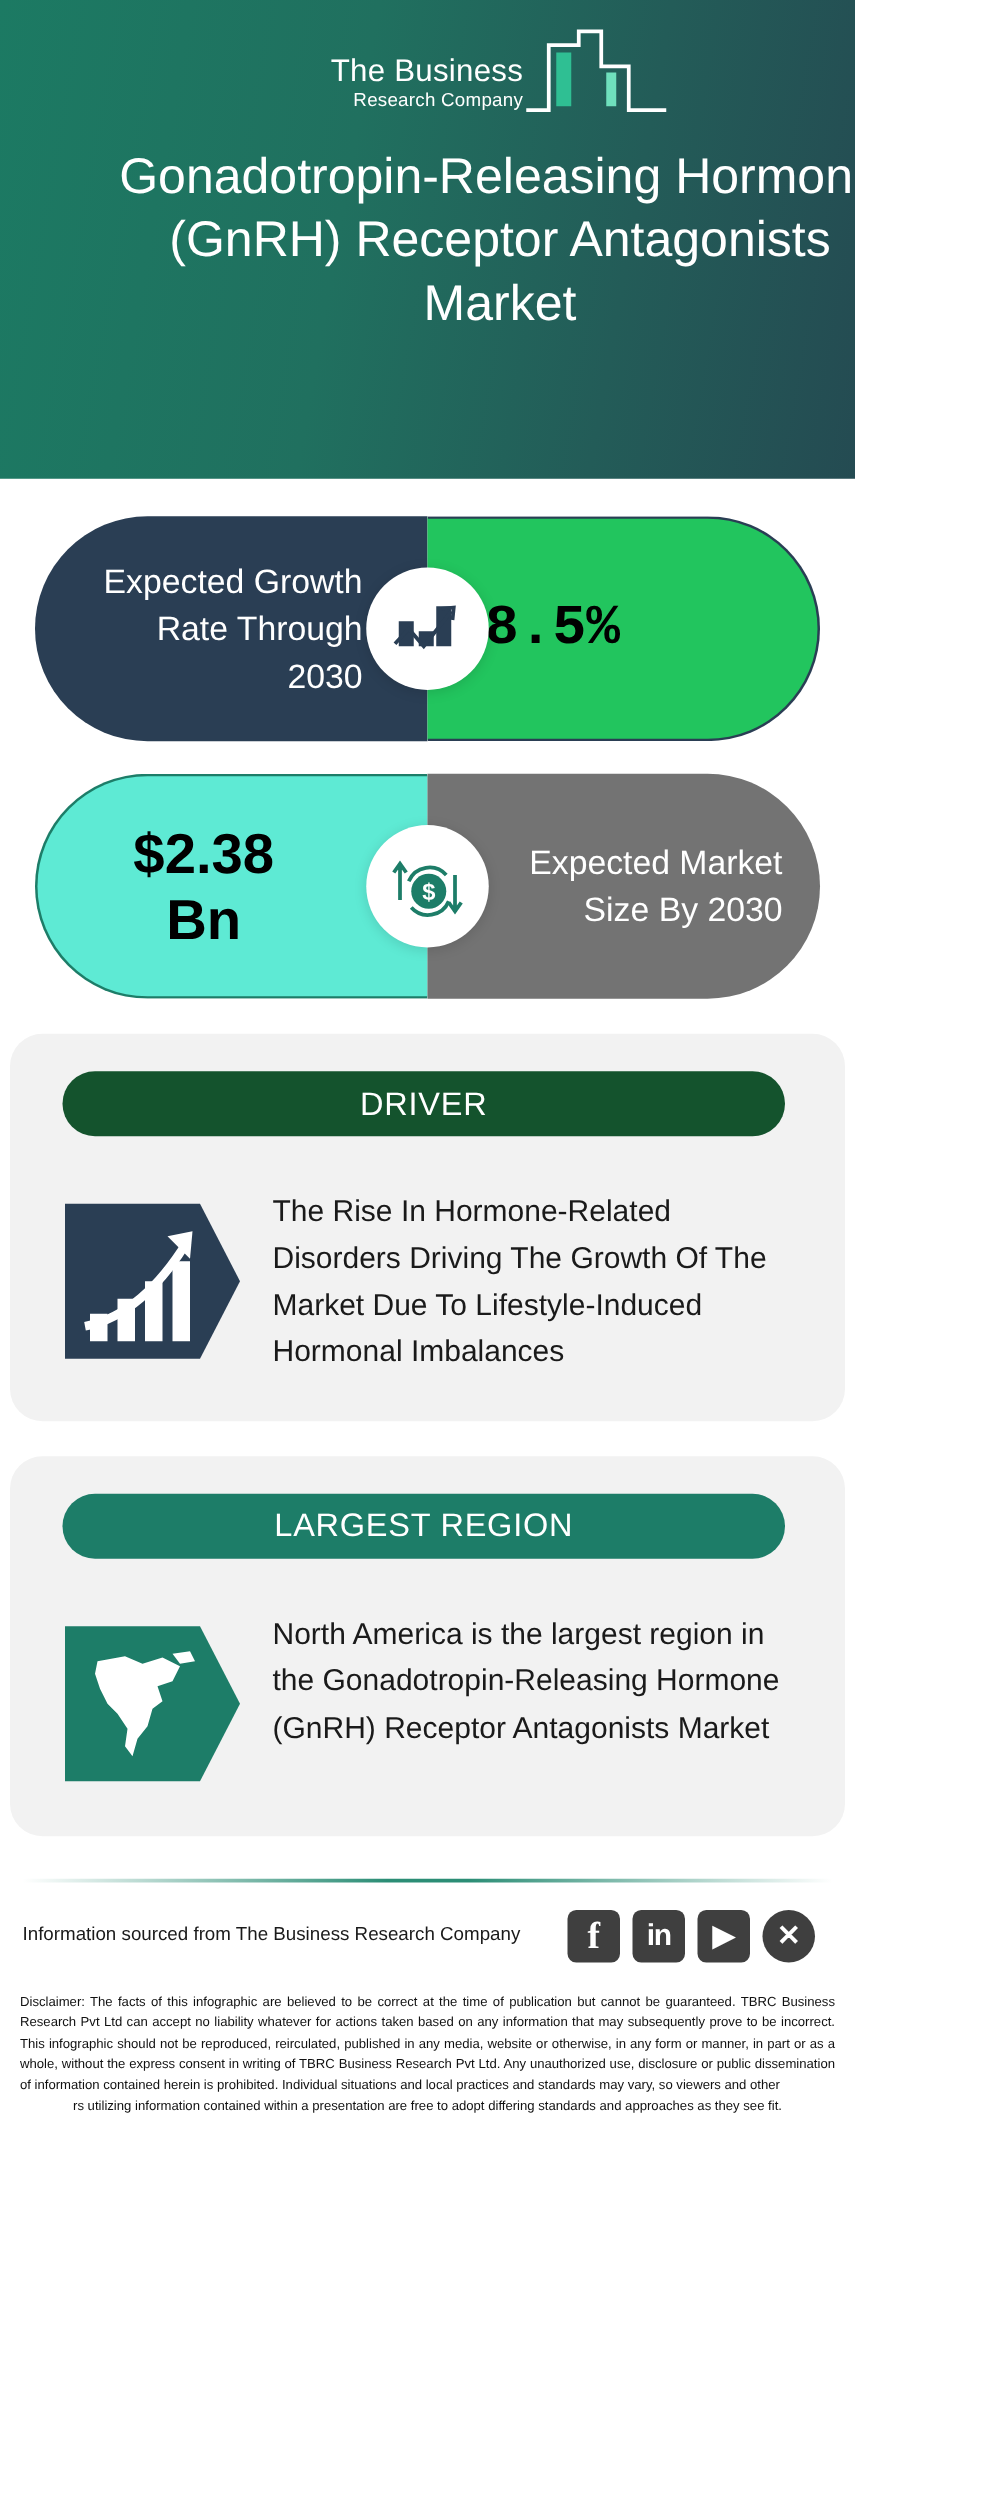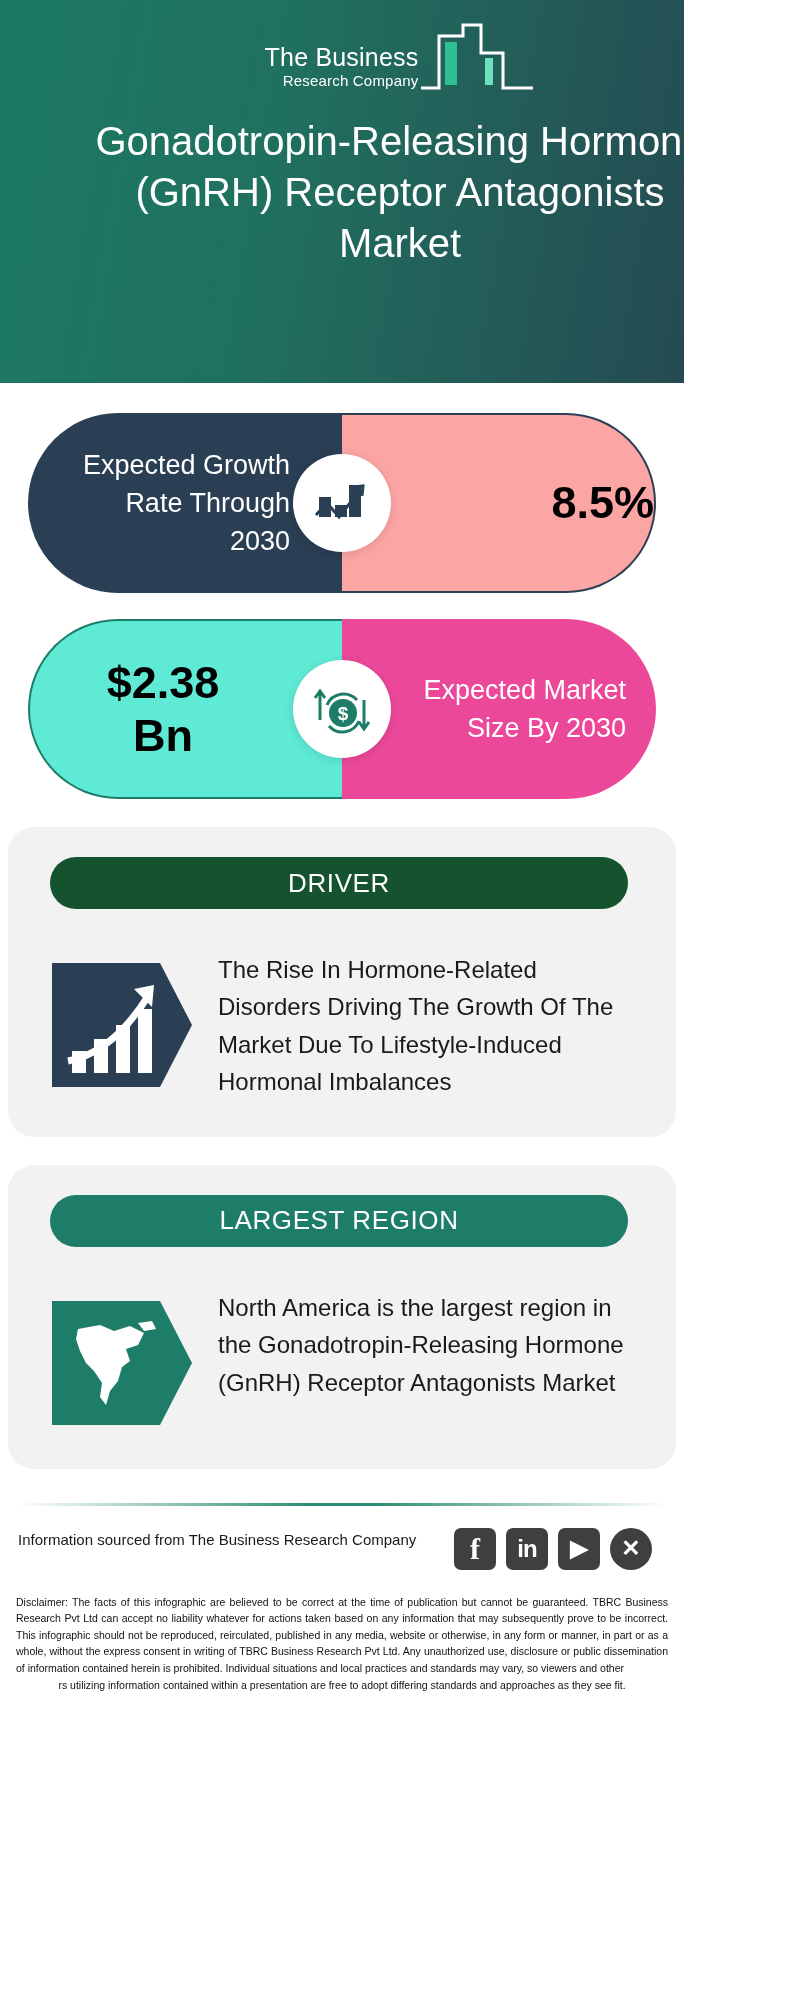--- a/index.html
+++ b/index.html
@@ -55,31 +55,32 @@
   
   .half { position: relative; width: 50%; height: 100%; }
 
   .filled-dark {
     background: #2a3e54;
     border-radius: 90px 0 0 90px;
     display: flex; align-items: center; justify-content: center;
     color: #ffffff;
   }
   .filled-green {
-    background: #ec4899;
+    background: #737373;
     border-radius: 0 90px 90px 0;
     display: flex; align-items: center; justify-content: center;
     color: #ffffff;
   }
   .outline-dark {
     border: 2px solid #2a3e54;
     border-left: none;
     border-radius: 0 90px 90px 0;
-    display: flex; align-items: center; justify-content: flex-end;
-    background: #fca5a5;
+    display: flex; align-items: center; justify-content: flex-start;
+    background: #22c55e;
+    font-family: Liberation Mono, monospace;
   }
   .outline-green {
     border: 2px solid #1d7d68;
     border-right: none;
     border-radius: 90px 0 0 90px;
     display: flex; align-items: center; justify-content: center;
     background: #5eead4;
   }
   .stat-label {
     font-size: 27px; line-height: 1.42; text-align: right;
@@ -130,21 +131,21 @@
     margin-left: 26px;
     font-size: 24px; line-height: 1.56; color: #1a1a1a;
   }
 
   
   .divider {
     margin: 34px 18px 0 18px; height: 3px;
     background: linear-gradient(90deg, #ffffff 0%, #2b8d75 45%, #2b8d75 55%, #ffffff 100%);
     border-radius: 2px;
   }
-  .footer { display: flex; align-items: flex-start; justify-content: space-between;
+  .footer { display: flex; align-items: center; justify-content: space-between;
             padding: 22px 32px 0 18px; }
   .source { font-size: 15px; line-height: 1.65; color: #1a1a1a; }
   .socials { display: flex; gap: 10px; align-items: center; }
   .sq {
     width: 42px; height: 42px; border-radius: 7px; background: #3f3f3f;
     display: flex; align-items: center; justify-content: center;
     color: #ffffff;
   }
   .sq.circle { border-radius: 50%; }
   .fb { font-size: 30px; font-weight: 700; font-family: "Liberation Serif", serif; line-height: 1; }

